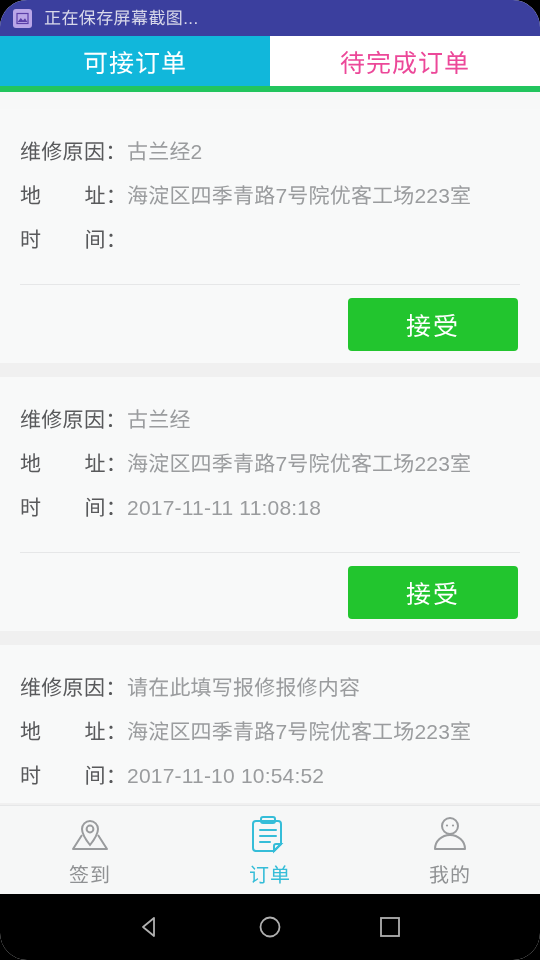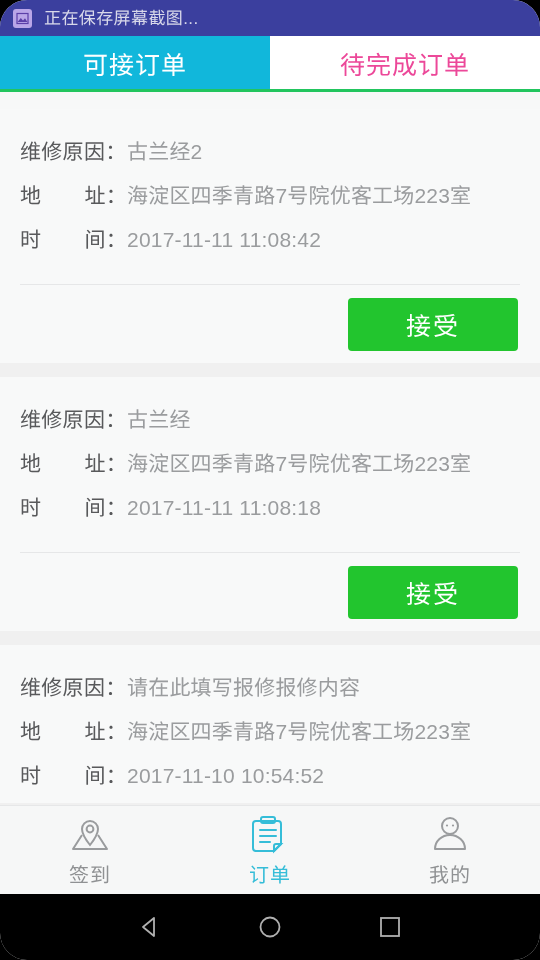--- a/index.html
+++ b/index.html
@@ -54,21 +54,21 @@
   }
 
   
   .tab-bar {
     position: absolute;
     left: 0; top: 36px;
     width: 540px;
     height: 56px;
     display: flex;
     background: #ffffff;
-    border-bottom: 3px solid #22c55e;
+    border-bottom: 6px solid #22c55e;
     box-sizing: border-box;
   }
   .tab {
     width: 270px;
     height: 100%;
     display: flex;
     align-items: center;
     justify-content: center;
     font-size: 25px;
     color: #ec4899;
@@ -239,21 +239,20 @@
               <span class="lab-text">地</span>
               <span class="lab-text"><span>址</span><span>：</span></span>
             </span>
           <span class="row-value">海淀区四季青路7号院优客工场223室</span>
         </div>
         <div class="row">
           <span class="row-label">
               <span class="lab-text">时</span>
               <span class="lab-text"><span>间</span><span>：</span></span>
             </span>
-          <span class="row-value">2017-11-11 11:08:42</span>
         </div>
       </div>
       <div class="card-sep"></div>
       <div class="card-actions">
         <button class="accept-btn">接受</button>
       </div>
     </div>
 
     <div class="card">
       <div class="rows">

